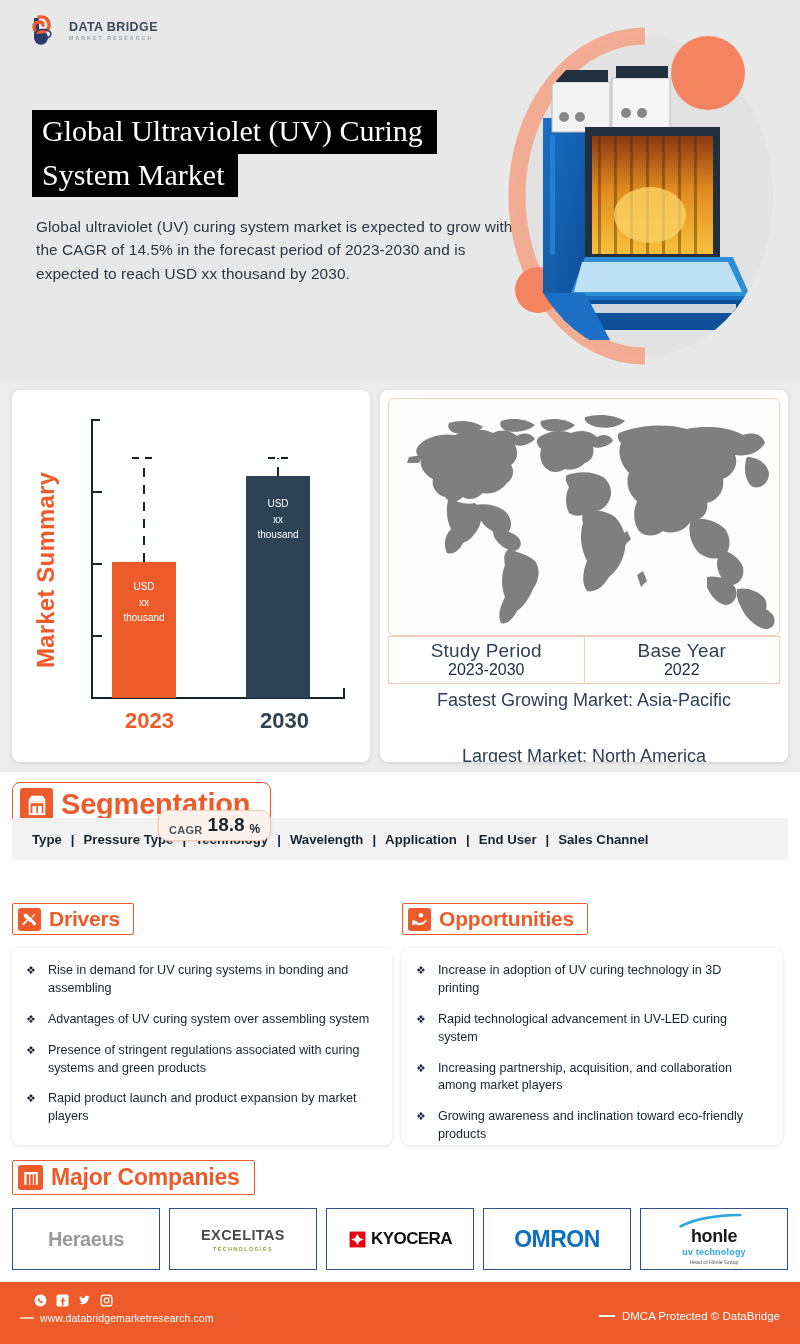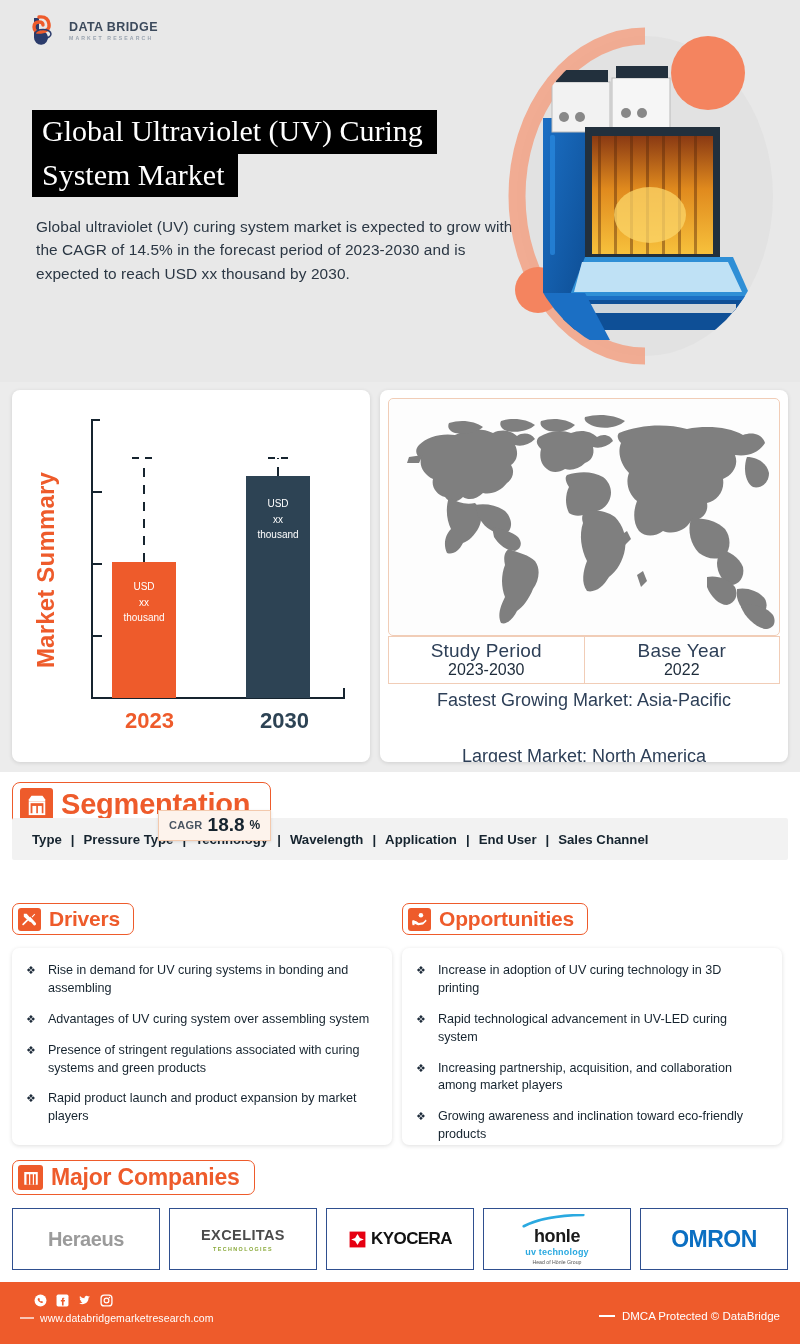--- a/index.html
+++ b/index.html
@@ -51,22 +51,22 @@
   .plot { position:absolute; left:70px; top:24px; width:270px; height:290px; }
 
   .bar-label { position:absolute; text-align:center; font-size:10px; line-height:1.55; color:#fff; width:70px; }
   .xlabels { position:absolute; left:70px; top:318px; width:270px; display:flex; }
   .xlab { font-size:22px; font-weight:700; }
   .xlab.a { color:#ee5b2b; }
   .xlab.b { color:#2d4354; }
 
   .cagr-badge {
     position:absolute; left:158px; top:428px; z-index:6;
-    background:#fdf3ec; border:1.4px solid #f3c9ad; border-radius:0;
-    padding:3px 10px 4px; display:flex; align-items:center; gap:5px;
+    background:#fdf3ec; border:1.4px solid #f3c9ad; border-radius:10px;
+    padding:3px 10px 4px; display:flex; align-items:flex-end; gap:5px;
     box-shadow:0 1px 3px rgba(0,0,0,.10);
   }
   .cagr-label { font-size:11px; font-weight:600; color:#4a5562; letter-spacing:.3px; }
   .cagr-val { font-size:19px; font-weight:700; color:#16242f; }
   .cagr-pct { font-size:12px; font-weight:700; color:#16242f; }
 
   .map-card {
     position:absolute; left:380px; top:8px; width:408px; height:372px;
     background:#fff; border-radius:8px; box-shadow:0 1px 4px rgba(0,0,0,.12); overflow:hidden;
   }
@@ -82,21 +82,21 @@
   .period-cell + .period-cell { border-left:1.2px solid #f1cdb7; }
   .period-title { font-size:19px; color:#2d3f57; font-weight:400; letter-spacing:.2px; }
   .period-val { font-size:16px; color:#1d2b3a; margin-top:-1px; }
   .mkt-line { position:absolute; left:0; width:408px; text-align:center; font-size:18px; color:#2d3f57; }
   .mkt-line.l1 { top:300px; }
   .mkt-line.l2 { top:330px;margin-top:26px; }
 
   
   .pill {
     display:inline-flex; align-items:center; gap:8px;
-    border:1.6px solid #ee5b2b; border-radius:7px;
+    border:1.6px solid #ee5b2b; border-radius:2px;
     background:#fff; padding:4px 16px 4px 6px;
   }
   .pill-icon {
     width:28px; height:28px; background:#ee5b2b; border-radius:3px;
     display:flex; align-items:center; justify-content:center; flex:0 0 auto;
   }
   .pill-text { color:#ee5b2b; font-weight:700; letter-spacing:-.2px; }
 
   .seg-head { position:absolute; left:12px; top:782px; }
   .seg-head .pill-text { font-size:29px; }
@@ -453,31 +453,31 @@
     <div class="logo-box">
       <div style="display:flex; align-items:center; gap:4px;">
         <svg viewBox="0 0 24 24" width="19" height="19">
           <rect x="2" y="2" width="20" height="20" fill="#e60012"></rect>
           <path d="M12 5 L15 10 L20 12 L15 14 L12 19 L9 14 L4 12 L9 10 Z" fill="#fff"></path>
         </svg>
         <span style="font-size:17px; font-weight:700; color:#111; letter-spacing:-.6px;">KYOCERA</span>
       </div>
     </div>
     <div class="logo-box">
+      <span style="font-size:23px; font-weight:700; color:#0b6fc2; letter-spacing:-.5px;">OMRON</span>
+    </div>
+    <div class="logo-box">
       <div style="position:relative; display:flex; flex-direction:column; align-items:center;">
         <svg viewBox="0 0 80 16" width="74" height="14" style="margin-bottom:-2px;">
           <path d="M2 14 Q24 2 70 1" fill="none" stroke="#2aa9e0" stroke-width="3" stroke-linecap="round"></path>
         </svg>
         <span style="font-size:18px; font-weight:700; color:#1a1a1a; letter-spacing:-.4px;">honle</span>
         <span style="font-size:9px; font-weight:700; color:#2aa9e0; letter-spacing:.2px;">uv technology</span>
         <span style="font-size:5.2px; color:#555; margin-top:2px;">Head of Hönle Group</span>
       </div>
-    </div>
-    <div class="logo-box">
-      <span style="font-size:23px; font-weight:700; color:#0b6fc2; letter-spacing:-.5px;">OMRON</span>
     </div>
   </div>
 
   <div class="footer">
     <div class="socials">
       <span class="soc">
         <svg viewBox="0 0 24 24" width="13" height="13">
             <circle cx="12" cy="12" r="11" fill="#fff"></circle>
             <path d="M8 8 q1-1 2 0 l1 2 -1 1 q1 2 3 3 l1-1 2 1 q1 1 0 2 -3 2-7-2 -4-4-1-6 z" fill="#ee5b2b"></path>
           </svg>

